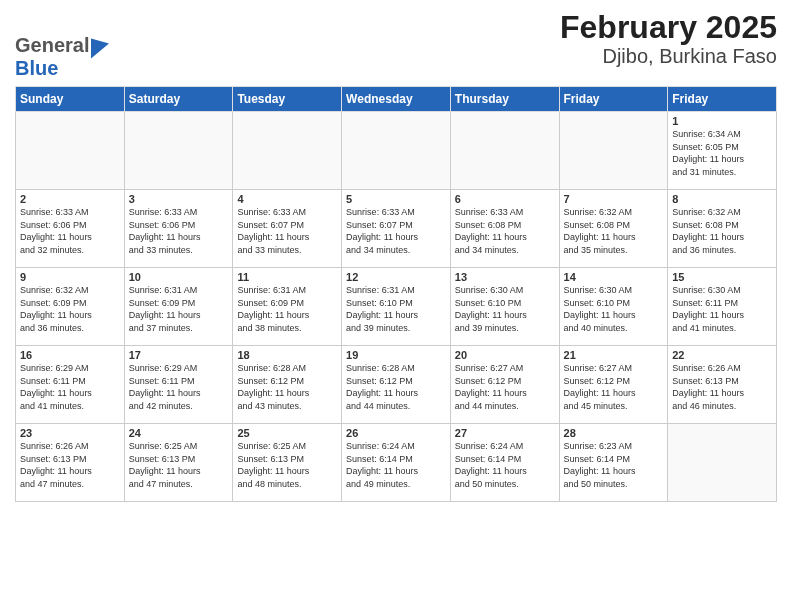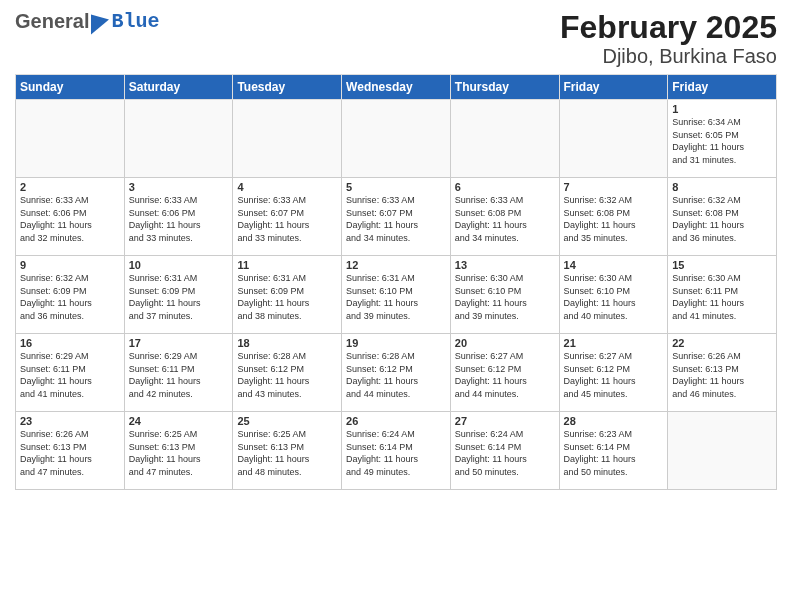--- a/index.html
+++ b/index.html
@@ -15,22 +15,23 @@
       padding: 10px 15px 10px 15px;
     }
     .header {
       display: flex;
       justify-content: space-between;
       align-items: flex-start;
       margin-bottom: 6px;
     }
     .logo {
       display: flex;
-      flex-direction: row;
+      flex-direction: column;
       align-items: flex-start;
+      margin-top: 24px;
     }
     .title-block {
       text-align: right;
     }
     .month-title {
       font-size: 32px;
       font-weight: bold;
       color: #222;
       line-height: 1.1;
       margin-left: 36px;
@@ -94,21 +95,20 @@
       border-top: 10px solid transparent;
       border-bottom: 10px solid transparent;
       border-left: 18px solid #2566b8;
       margin: 0 2px;
       transform: skewY(-15deg);
     }
     .logo-text-blue {
       font-size: 20px;
       font-weight: bold;
       color: #2566b8;
-      font-family: Liberation Mono, monospace;
     }
   </style>
 </head>
 <body>
 
 <div class="container">
   <div class="header">
     <div class="logo">
       <div class="logo-row">
         <span class="logo-text-general">General</span>

